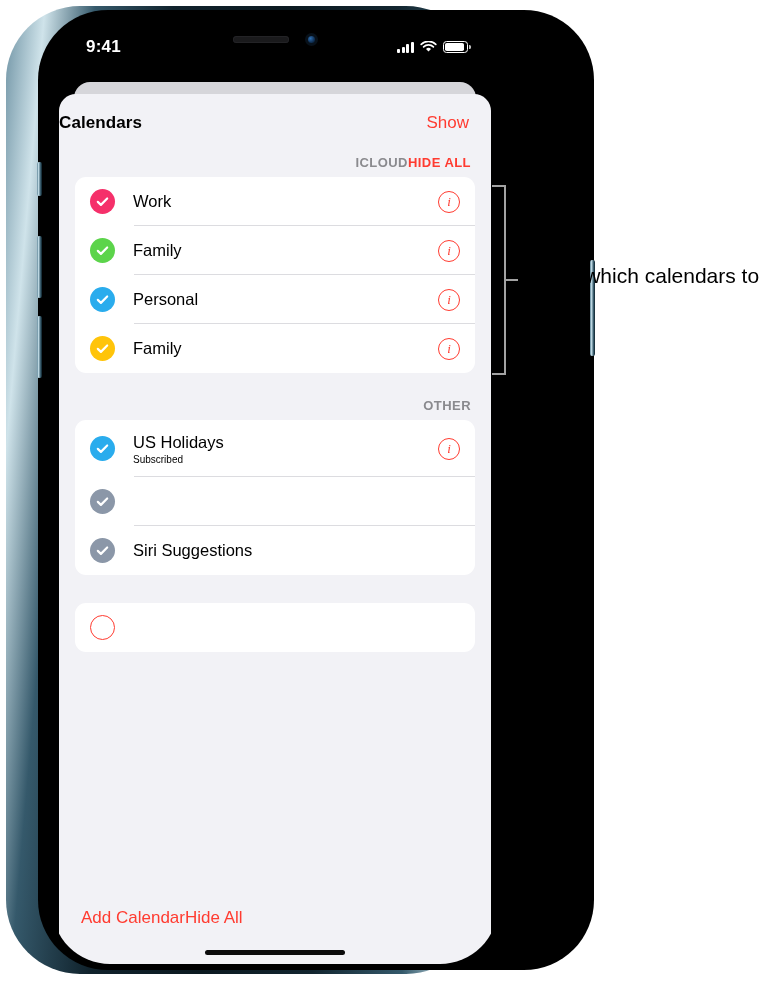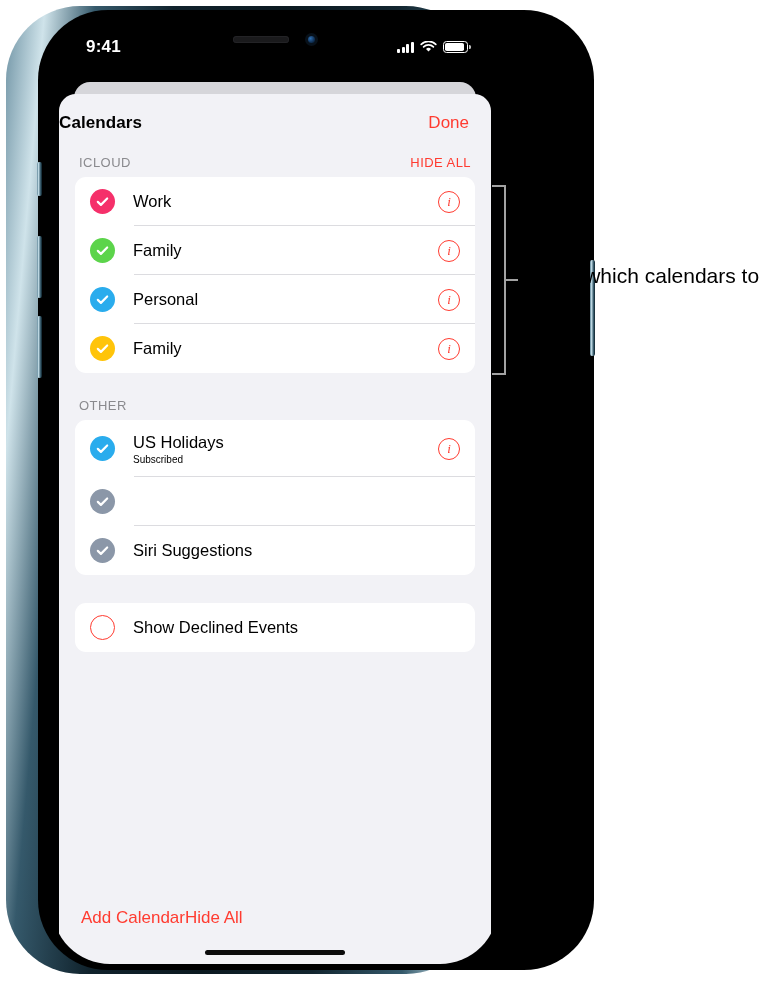--- a/index.html
+++ b/index.html
@@ -198,22 +198,23 @@
   
   #sheet-body {
     flex: 1 1 auto;
     overflow: hidden;
     padding: 0 16px;
   }
 
   .section-header {
     display: flex;
     align-items: baseline;
-    justify-content: space-between;
+    justify-content: flex-end;
     padding: 3px 4px 7px 4px;
+    font-weight: bold;
   }
   .section-header .title {
     font-size: 13px;
     color: #8a8a8e;
     letter-spacing: 0.45px;
   }
   .section-header .action {
     font-size: 13px;
     color: #ff3b30;
     letter-spacing: 0.45px;
@@ -390,21 +391,21 @@
             </div>
           </div>
         </div>
 
         <div id="sheet-behind"></div>
 
         <div id="sheet">
 
           <div id="nav-bar">
             <div id="nav-title">Calendars</div>
-            <div id="done-button">Done</div>
+            <div id="done-button">Show</div>
           </div>
 
           <div id="sheet-body">
 
             <div class="section-header">
               <span class="title">ICLOUD</span>
               <span class="action">HIDE ALL</span>
             </div>
 
             <div class="card">
@@ -502,23 +503,20 @@
                   <div class="row-label">Siri Suggestions</div>
                 </div>
 
               </div>
 
             </div>
 
             <div class="card" id="declined-card">
               <div class="row">
                 <div class="ring"></div>
-                <div class="row-text">
-                  <div class="row-label">Show Declined Events</div>
-                </div>
 
               </div>
             </div>
 
           </div>
 
           <div id="toolbar">
             <span>Add Calendar</span>
             <span>Hide All</span>
           </div>

